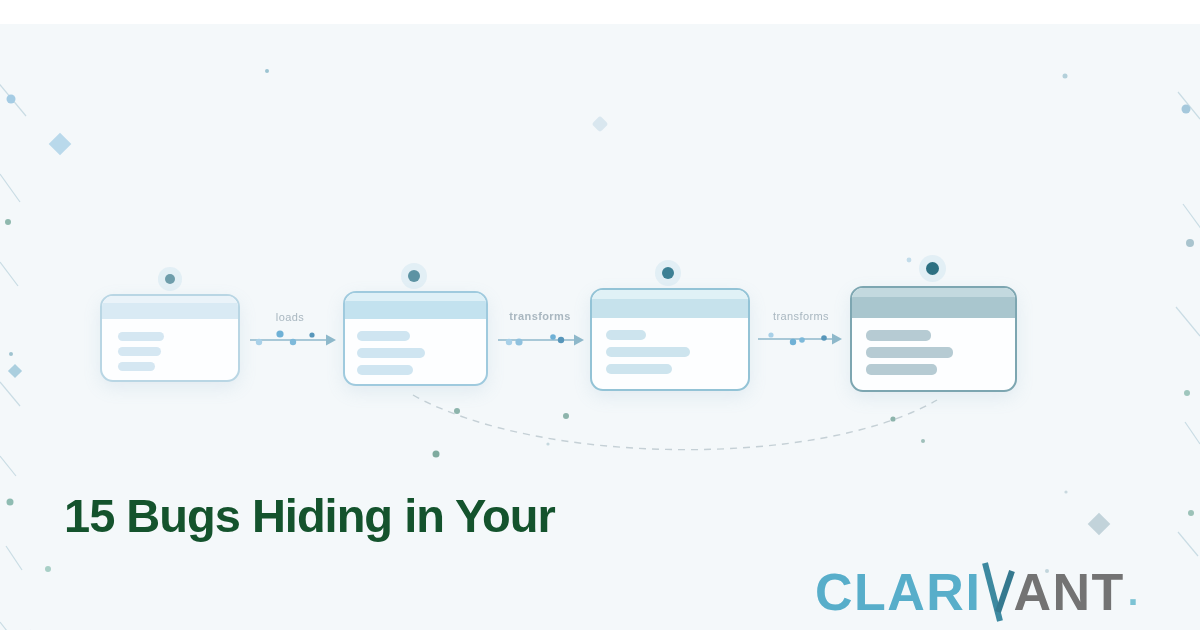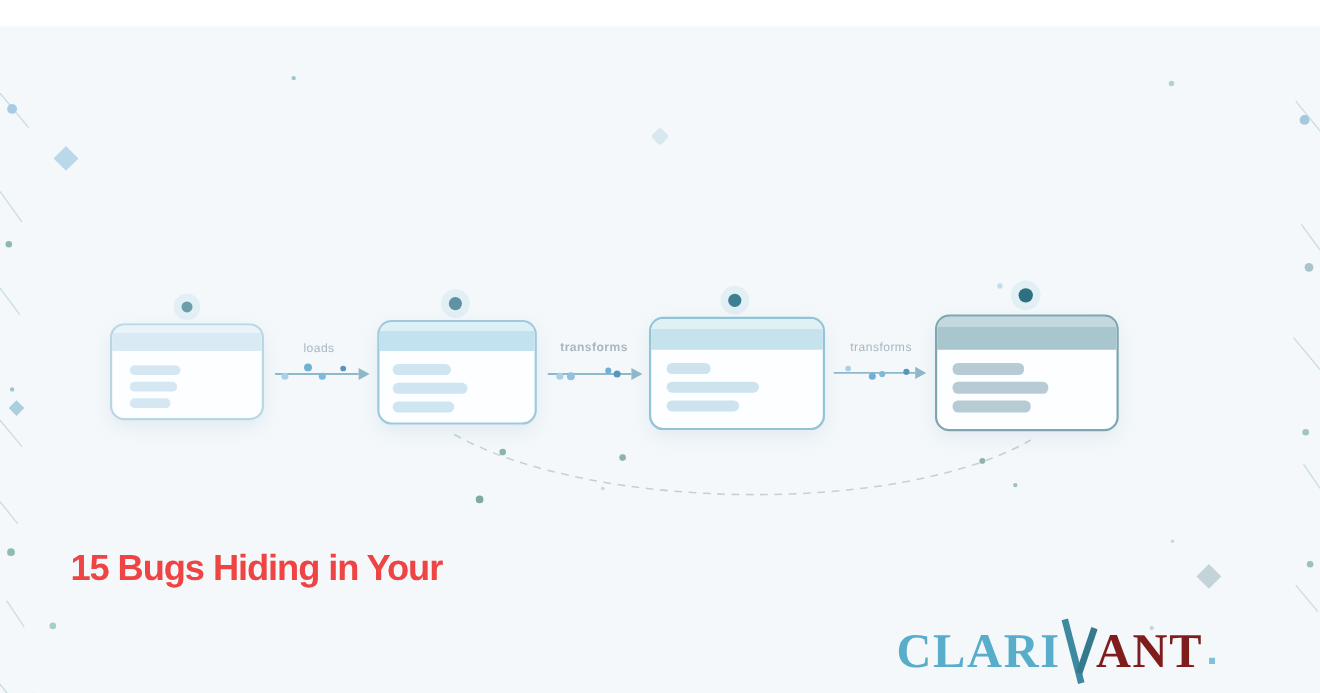--- a/index.html
+++ b/index.html
@@ -50,28 +50,28 @@
   .nd2{left:662px;top:243px;width:12px;height:12px;background:var(--d2,#3d8094);}
   .nd3{left:926px;top:238px;width:13px;height:13px;background:var(--d3,#2d7082);}
 
   
   .arrow-label{position:absolute;z-index:2;font-size:11px;letter-spacing:.4px;color:#a9b7c0;text-align:center;width:90px;}
   .al0{left:245px;top:287px;}
   .al1{left:495px;top:286px;font-weight:bold;}
   .al2{left:756px;top:286px;}
 
   
-  .headline{position:absolute;left:64px;top:460px;z-index:3;color:#ef4444;font-weight:800;
-            font-size:33px;line-height:63px;letter-spacing:-1px;}
+  .headline{position:absolute;left:64px;top:460px;z-index:3;color:#14532d;font-weight:800;
+            font-size:47px;line-height:63px;letter-spacing:-1px;}
 
   
   .logo{position:absolute;left:815px;top:538px;z-index:3;display:flex;align-items:center;}
-  .logo .lt{font-size:44px;font-weight:600;letter-spacing:1.5px;line-height:58px;font-family:Liberation Serif, serif;}
+  .logo .lt{font-size:52px;font-weight:600;letter-spacing:1.5px;line-height:58px;}
   .logo .light{color:#58aeca;}
-  .logo .dark{color:#7f1d1d;}
+  .logo .dark{color:#737373;}
   .logo .vee{display:block;margin:0 -2px;}
   .logo .dot{color:#7cc3d4;font-size:38px;font-weight:700;margin-left:3px;}
 </style>
 </head>
 <body>
 
 <div class="canvas" style="--b0: #b9d6e4; --h0: #d9eaf4; --bar0: #d5e7f2; --d0: #6e9dab; --b1: #9fcade; --h1: #c3e2ef; --bar1: #cfe5f1; --d1: #5d93a3; --b2: #93c3d6; --h2: #c6e2ec; --bar2: #cde4ee; --d2: #3d8094; --b3: #7da6b1; --h3: #a9c6ce; --bar3: #b6cbd3; --d3: #2d7082; background: rgb(244, 248, 250); margin-top: 24px;">
 
   <svg class="decor-layer" width="1200" height="630" viewBox="0 0 1200 630">
 

